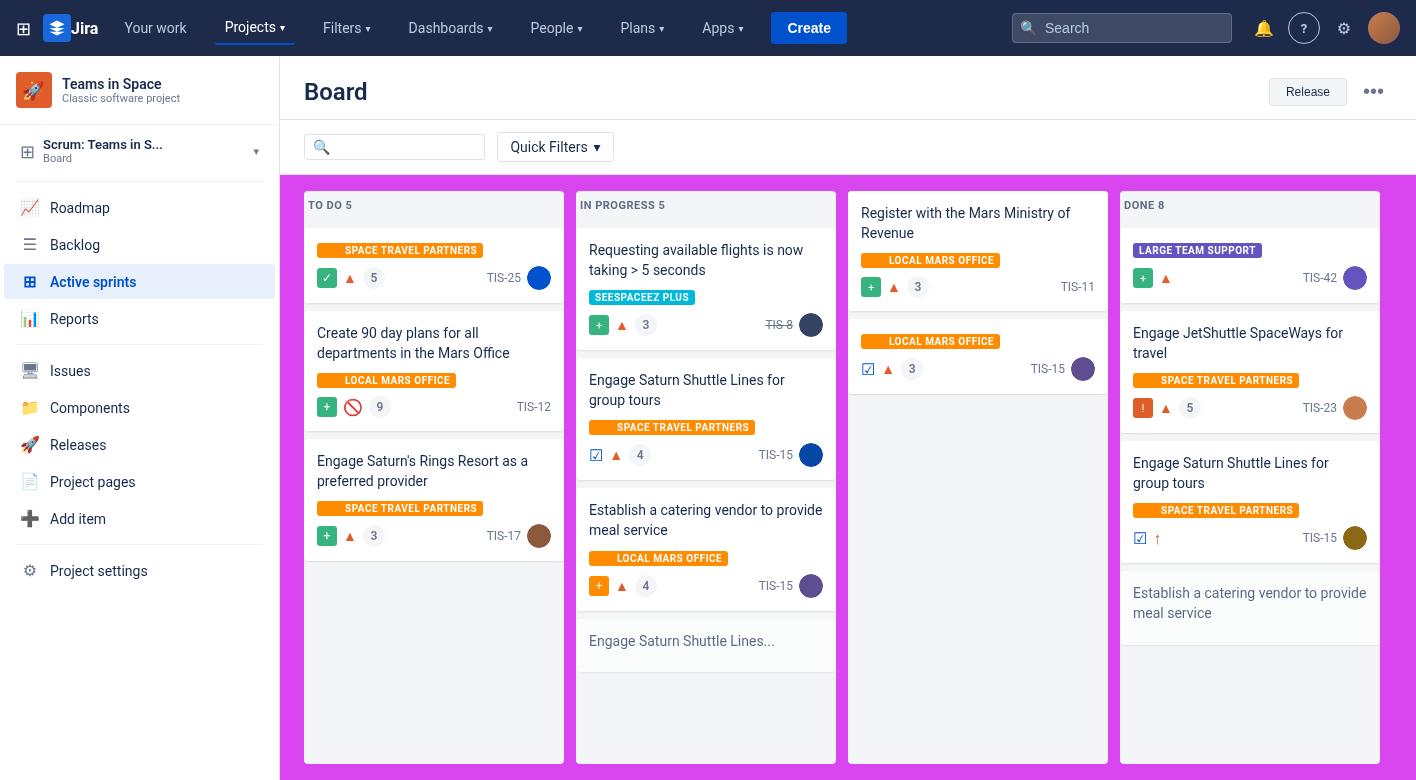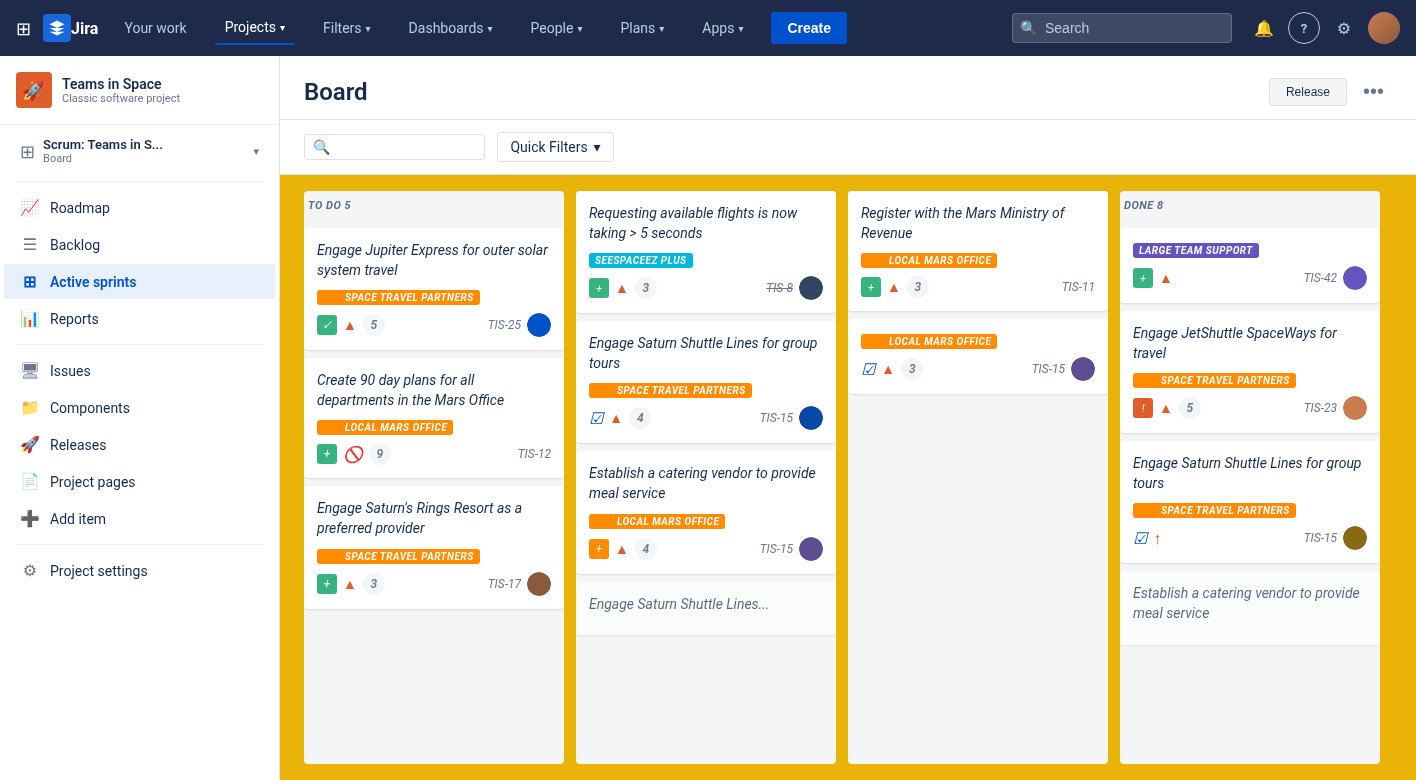--- a/index.html
+++ b/index.html
@@ -63,21 +63,21 @@
     .more-btn { border: none; background: none; color: #6b778c; font-size: 20px; cursor: pointer; padding: 4px 8px; border-radius: 3px; }
 
     
     .filters-bar { padding: 12px 24px; background: #fff; display: flex; align-items: center; gap: 12px; border-bottom: 1px solid #dfe1e6; }
     .filter-search { display: flex; align-items: center; border: 1px solid #dfe1e6; border-radius: 3px; padding: 4px 8px; gap: 6px; background: #fff; }
     .filter-search input { border: none; outline: none; font-size: 14px; color: #172b4d; width: 140px; }
     .filter-search .icon { color: #6b778c; }
     .quick-filters-btn { display: flex; align-items: center; gap: 6px; padding: 6px 12px; border: 1px solid #dfe1e6; border-radius: 3px; background: #fff; cursor: pointer; font-size: 14px; color: #172b4d; }
 
     
-    .board-content { flex: 1; overflow-x: auto; overflow-y: hidden; padding: 16px 24px; display: flex; gap: 12px; background: #eab308; font-style: italic; }
+    .board-content { flex: 1; overflow-x: auto; overflow-y: hidden; padding: 16px 24px; display: flex; gap: 12px; background: #d946ef; }
     .board-column { width: 260px; flex-shrink: 0; background: #f4f5f7; border-radius: 4px; display: flex; flex-direction: column; max-height: 100%; }
     .column-header { padding: 8px 4px; font-size: 11px; font-weight: 700; color: #5e6c84; letter-spacing: 0.5px; text-transform: uppercase; margin-bottom: 8px; }
     .column-cards { overflow-y: auto; flex: 1; display: flex; flex-direction: column; gap: 8px; padding-bottom: 8px; }
     .card { background: #fff; border-radius: 4px; padding: 12px; box-shadow: 0 1px 2px rgba(0,0,0,0.1); cursor: pointer; border: 1px solid transparent; }
     .card-title { font-size: 14px; color: #172b4d; line-height: 1.4; margin-bottom: 8px; }
     .card-label { display: inline-block; padding: 2px 6px; border-radius: 3px; font-size: 10px; font-weight: 700; letter-spacing: 0.5px; margin-bottom: 8px; }
     .label-orange { background: #ff8b00; color: #fff; padding-left: 28px; }
     .label-teal { background: #00b8d9; color: #fff; }
     .label-purple { background: #6554c0; color: #fff; }
     .card-footer { display: flex; align-items: center; gap: 6px; }
@@ -238,21 +238,20 @@
 
     <div class="board-content">
 
       <div class="board-column">
         <div class="column-header">
           <span>TO DO 5</span>
         </div>
         <div class="column-cards">
 
           <div class="card">
-            <div class="card-title">Engage Jupiter Express for outer solar system travel</div>
             <span class="card-label label-orange">SPACE TRAVEL PARTNERS</span>
             <div class="card-footer">
               <div class="card-icon icon-story">✓</div>
               <span class="priority-icon priority-high">▲</span>
               <span class="story-points">5</span>
               <span class="card-id">TIS-25</span>
               <div class="card-avatar">
                 <div class="avatar-blue" style="width:24px;height:24px;border-radius:50%;background:#0052cc;display:flex;align-items:center;justify-content:center;color:#fff;font-size:10px;font-weight:700;"></div>
               </div>
             </div>
@@ -280,20 +279,23 @@
               <div class="card-avatar">
                 <div style="width:24px;height:24px;border-radius:50%;background:#8b5a3c;display:flex;align-items:center;justify-content:center;color:#fff;font-size:10px;"></div>
               </div>
             </div>
           </div>
 
         </div>
       </div>
 
       <div class="board-column">
+        <div class="column-header">
+          <span>IN PROGRESS 5</span>
+        </div>
         <div class="column-cards">
 
           <div class="card">
             <div class="card-title">Requesting available flights is now taking &gt; 5 seconds</div>
             <span class="card-label label-teal">SEESPACEEZ PLUS</span>
             <div class="card-footer">
               <div class="card-icon icon-bug" style="background:#36b37e;color:#fff;border-radius:3px;width:20px;height:20px;display:flex;align-items:center;justify-content:center;font-size:11px;">+</div>
               <span class="priority-icon priority-high">▲</span>
               <span class="story-points">3</span>
               <span class="card-id" style="text-decoration:line-through;">TIS-8</span>

